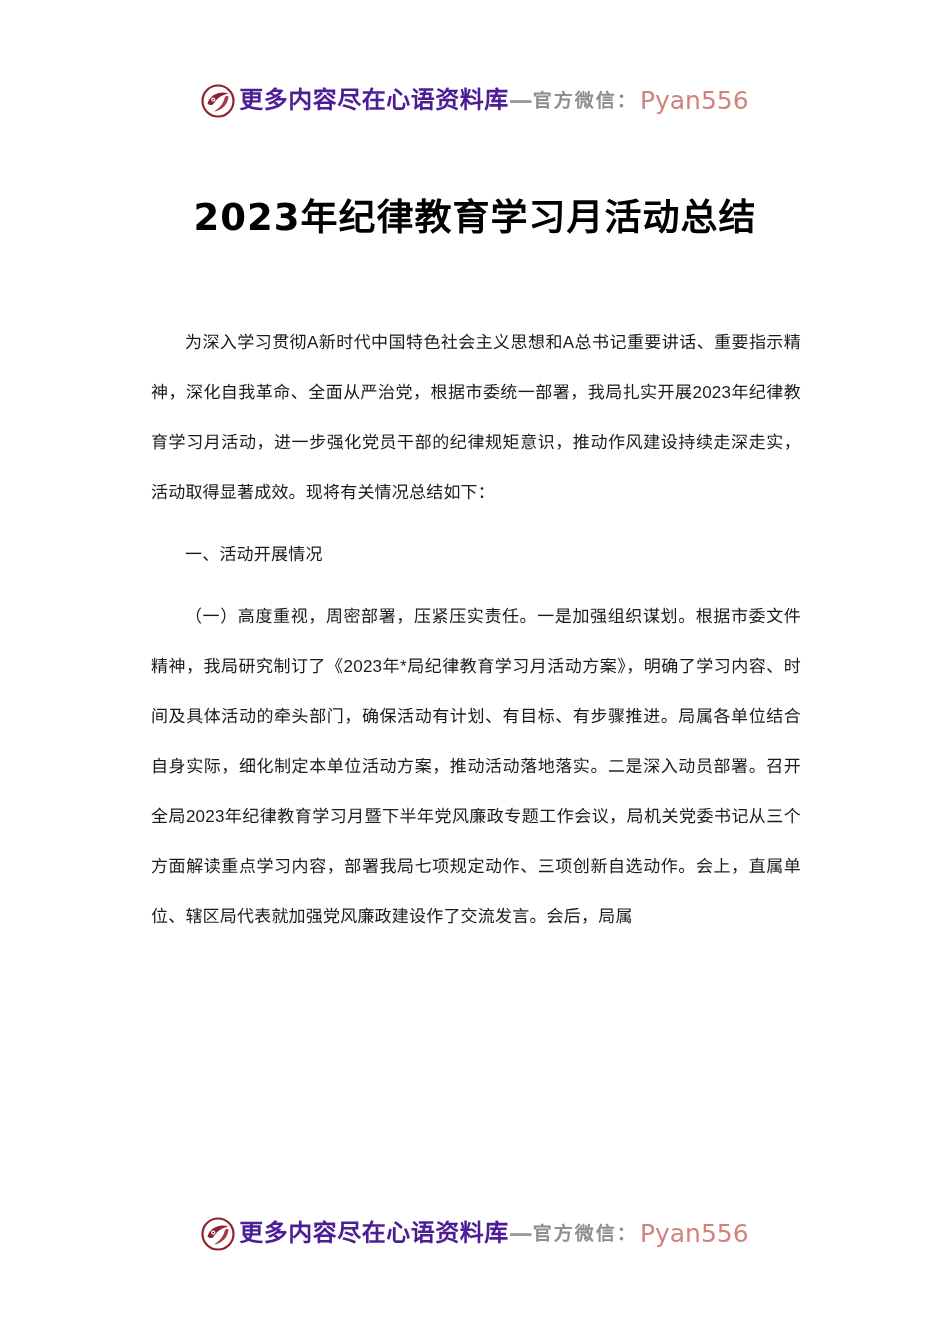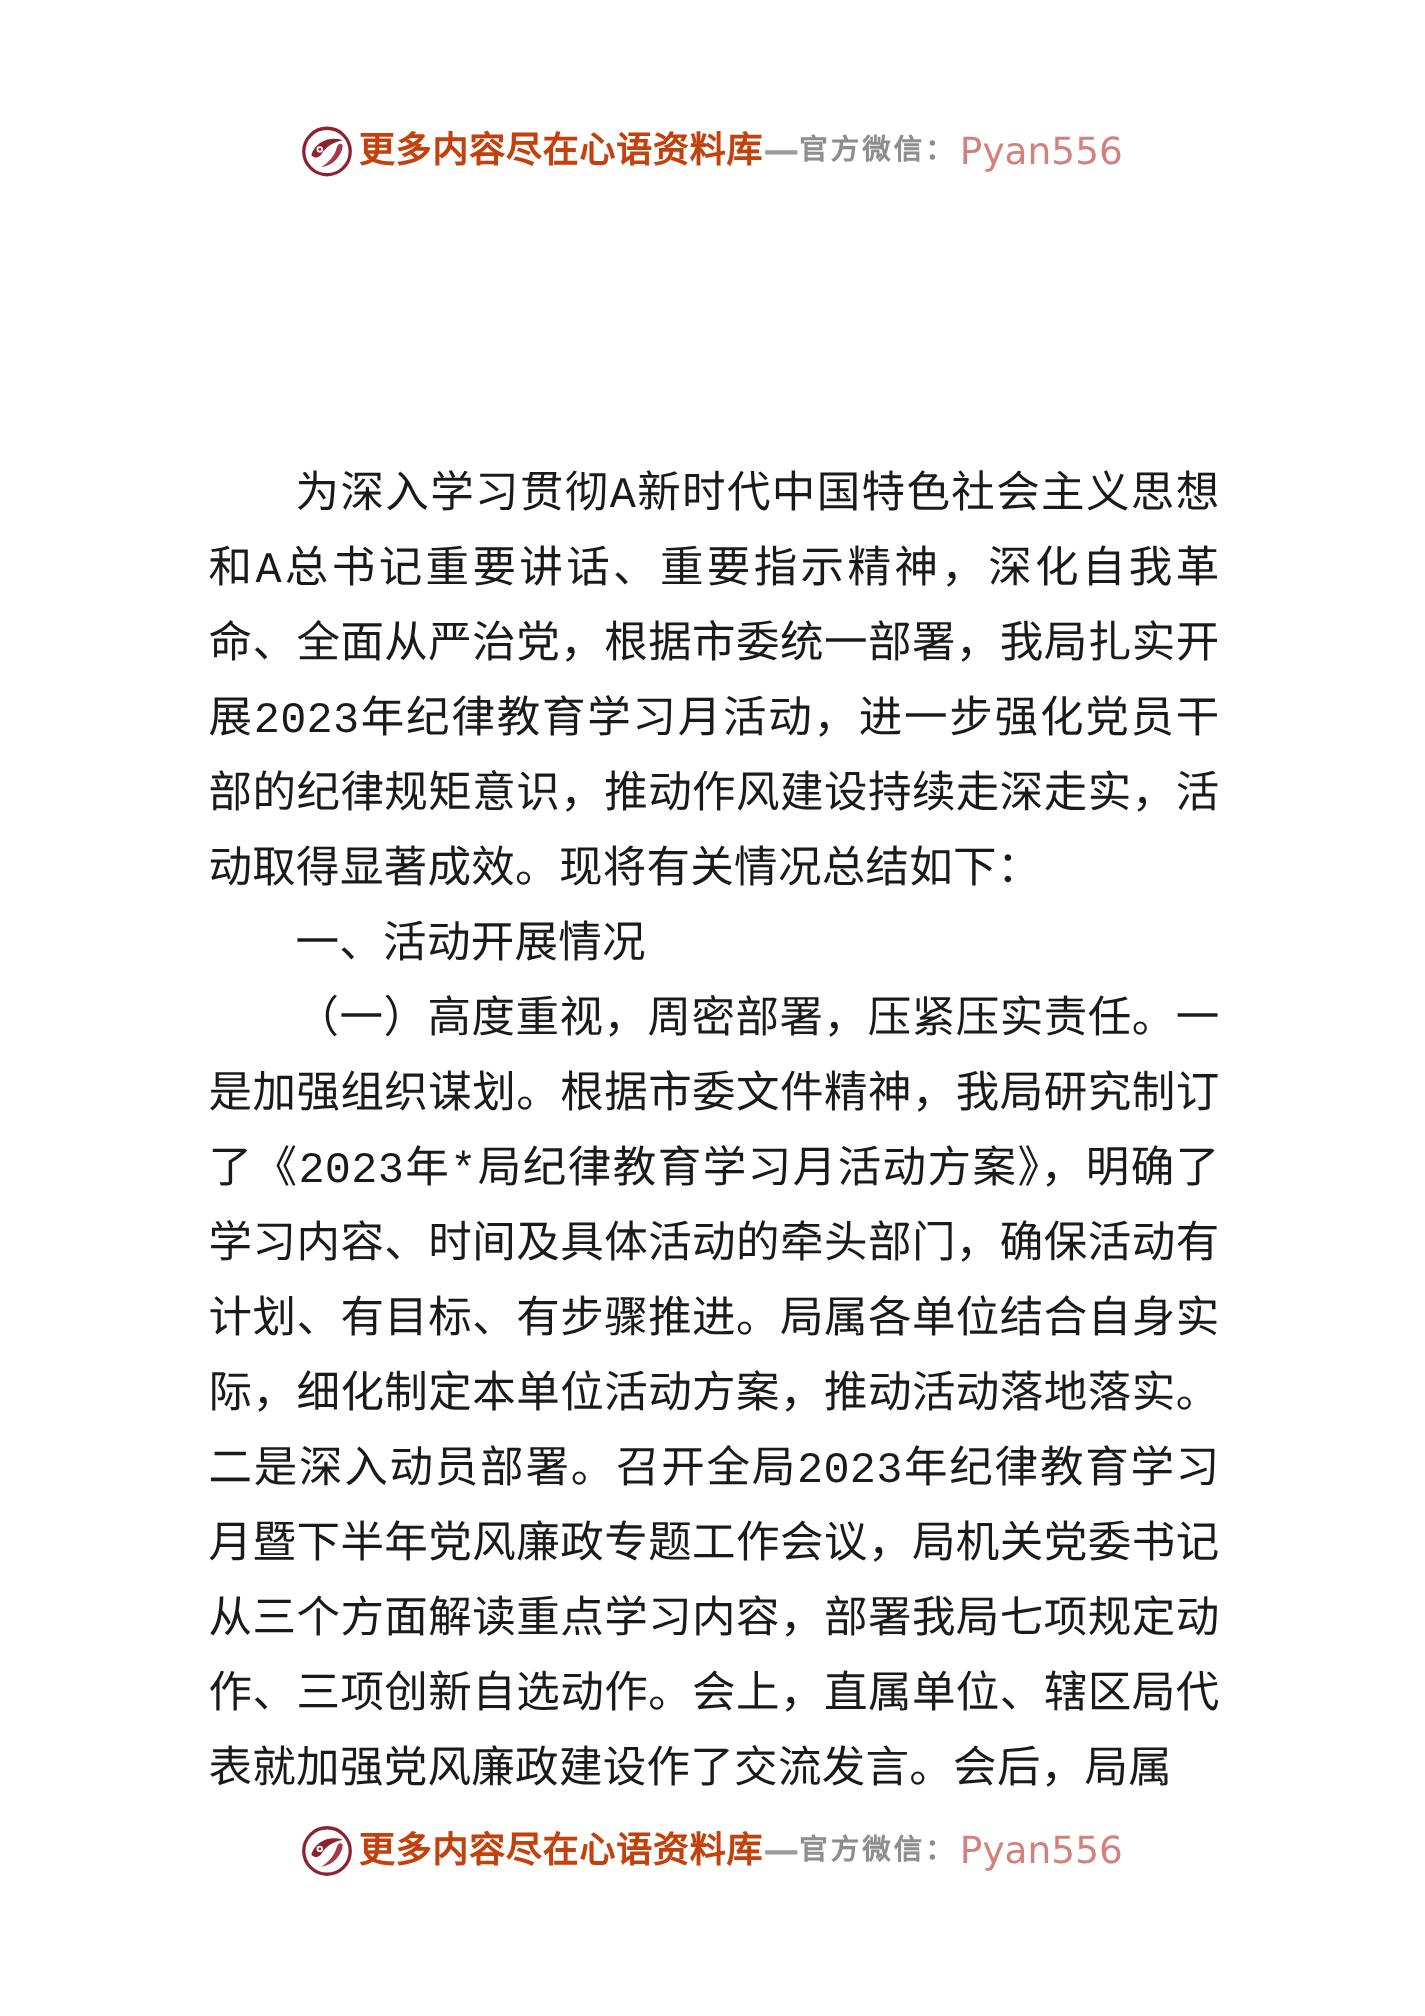--- a/index.html
+++ b/index.html
@@ -43,21 +43,21 @@
     position: relative;
     top: 1px;
   }
   .wm-logo svg { display: block; width: 34px; height: 34px; }
 
   .wm-cn {
     font-family: "DejaVu Serif", "Liberation Serif", serif;
     font-weight: 700;
     font-size: 24px;
     letter-spacing: 0.5px;
-    color: #c2410c;
+    color: #4c1d95;
     line-height: 1;
   }
   .wm-dash {
     font-family: "DejaVu Serif", "Liberation Serif", serif;
     font-weight: 700;
     font-size: 24px;
     color: #9b9b9b;
     line-height: 1;
   }
   .wm-mid {
@@ -94,23 +94,23 @@
   }
 
   
   .body-col {
     position: absolute;
     top: 306px;
     left: 139px;
     width: 674px;
   }
   .para {
-    margin: 0;
-    font-family: Liberation Mono, monospace;
-    font-size: 29px;
+    margin: 12px;
+    font-family: Liberation Sans, sans-serif;
+    font-size: 17px;
     line-height: 50px;
     color: #1a1a1a;
     text-align: justify;
     text-justify: inter-ideograph;
     text-indent: 2em;
     letter-spacing: 0.2px;
     word-break: break-all;
   }
 </style>
 </head>
@@ -127,20 +127,21 @@
         <circle cx="12.2" cy="15.6" r="2.1" fill="#ffffff"></circle>
         <circle cx="12.2" cy="15.6" r="0.95" fill="#8e2230"></circle>
       </svg>
     </span>
     <span class="wm-cn">更多内容尽在心语资料库</span>
     <span class="wm-dash">—</span>
     <span class="wm-mid">官方微信：</span>
     <span class="wm-id">Pyan556</span>
   </div>
 
+  <h1 class="doc-title">2023年纪律教育学习月活动总结</h1>
 
   <div class="body-col">
     <p class="para">为深入学习贯彻A新时代中国特色社会主义思想和A总书记重要讲话、重要指示精神，深化自我革命、全面从严治党，根据市委统一部署，我局扎实开展2023年纪律教育学习月活动，进一步强化党员干部的纪律规矩意识，推动作风建设持续走深走实，活动取得显著成效。现将有关情况总结如下：</p>
     <p class="para">一、活动开展情况</p>
     <p class="para">（一）高度重视，周密部署，压紧压实责任。一是加强组织谋划。根据市委文件精神，我局研究制订了《2023年*局纪律教育学习月活动方案》，明确了学习内容、时间及具体活动的牵头部门，确保活动有计划、有目标、有步骤推进。局属各单位结合自身实际，细化制定本单位活动方案，推动活动落地落实。二是深入动员部署。召开全局2023年纪律教育学习月暨下半年党风廉政专题工作会议，局机关党委书记从三个方面解读重点学习内容，部署我局七项规定动作、三项创新自选动作。会上，直属单位、辖区局代表就加强党风廉政建设作了交流发言。会后，局属</p>
   </div>
 
   <div class="watermark footer">
     <span class="wm-logo">
       <svg viewBox="0 0 34 34" xmlns="http://www.w3.org/2000/svg">

